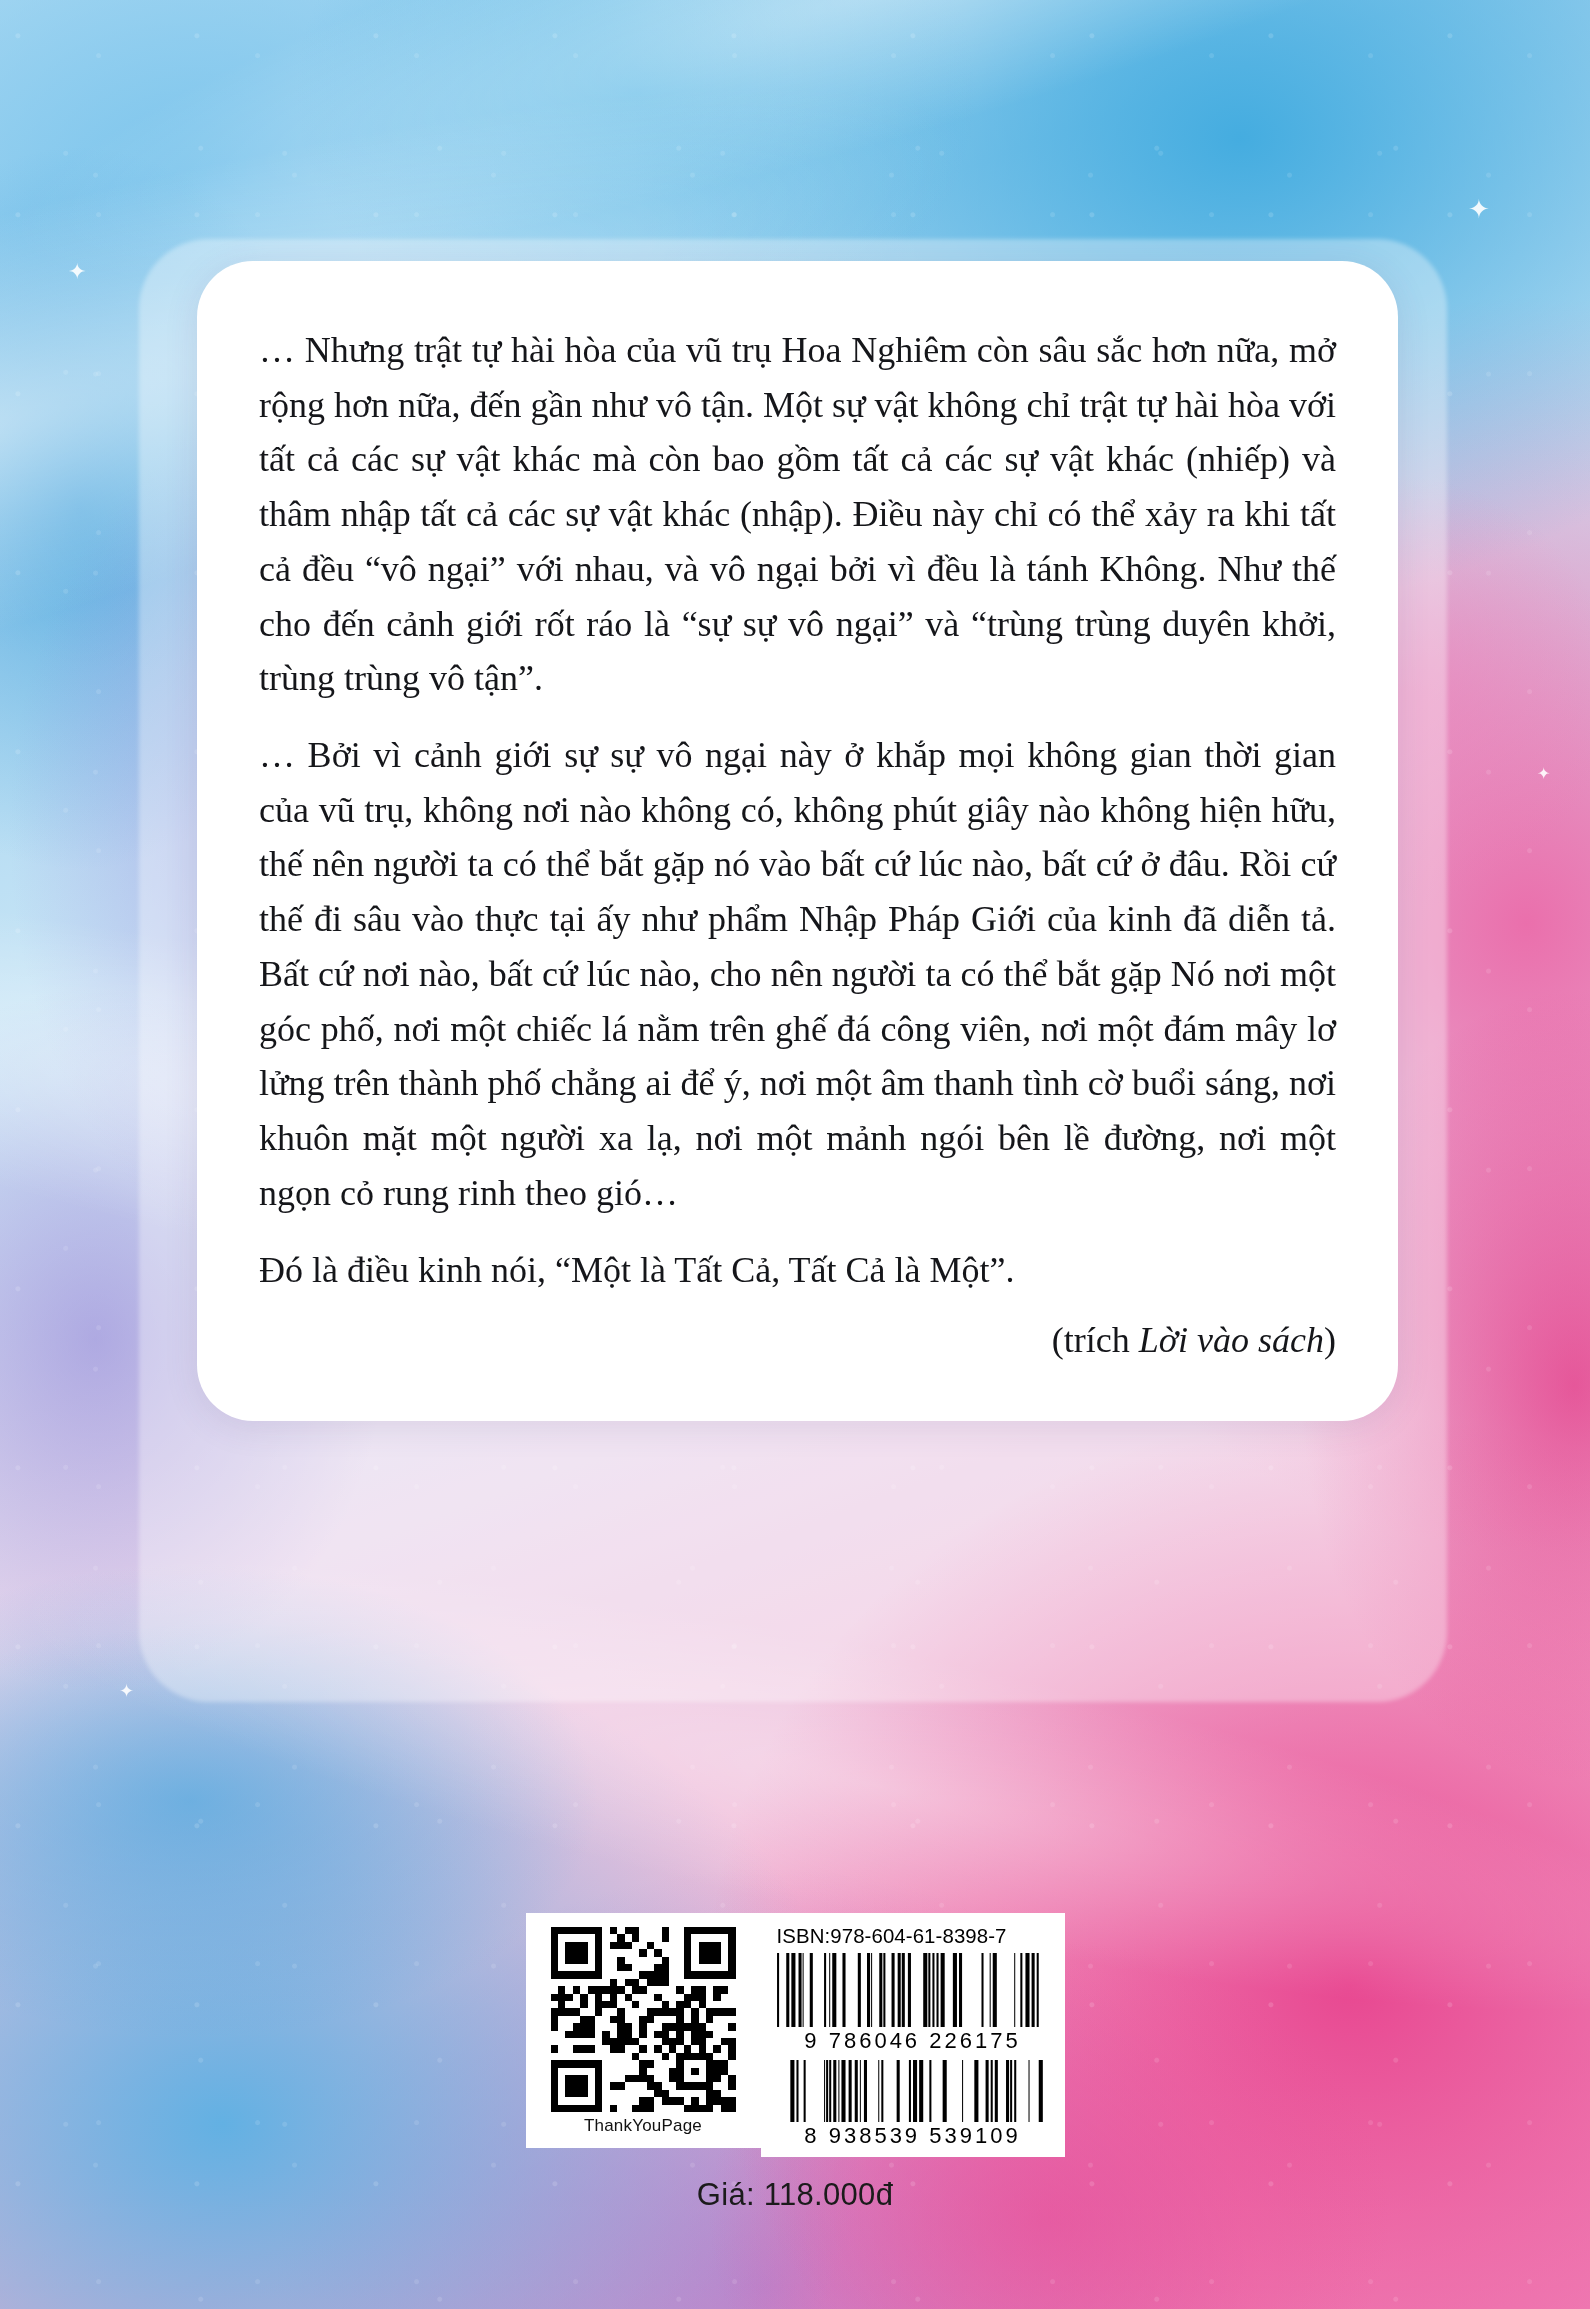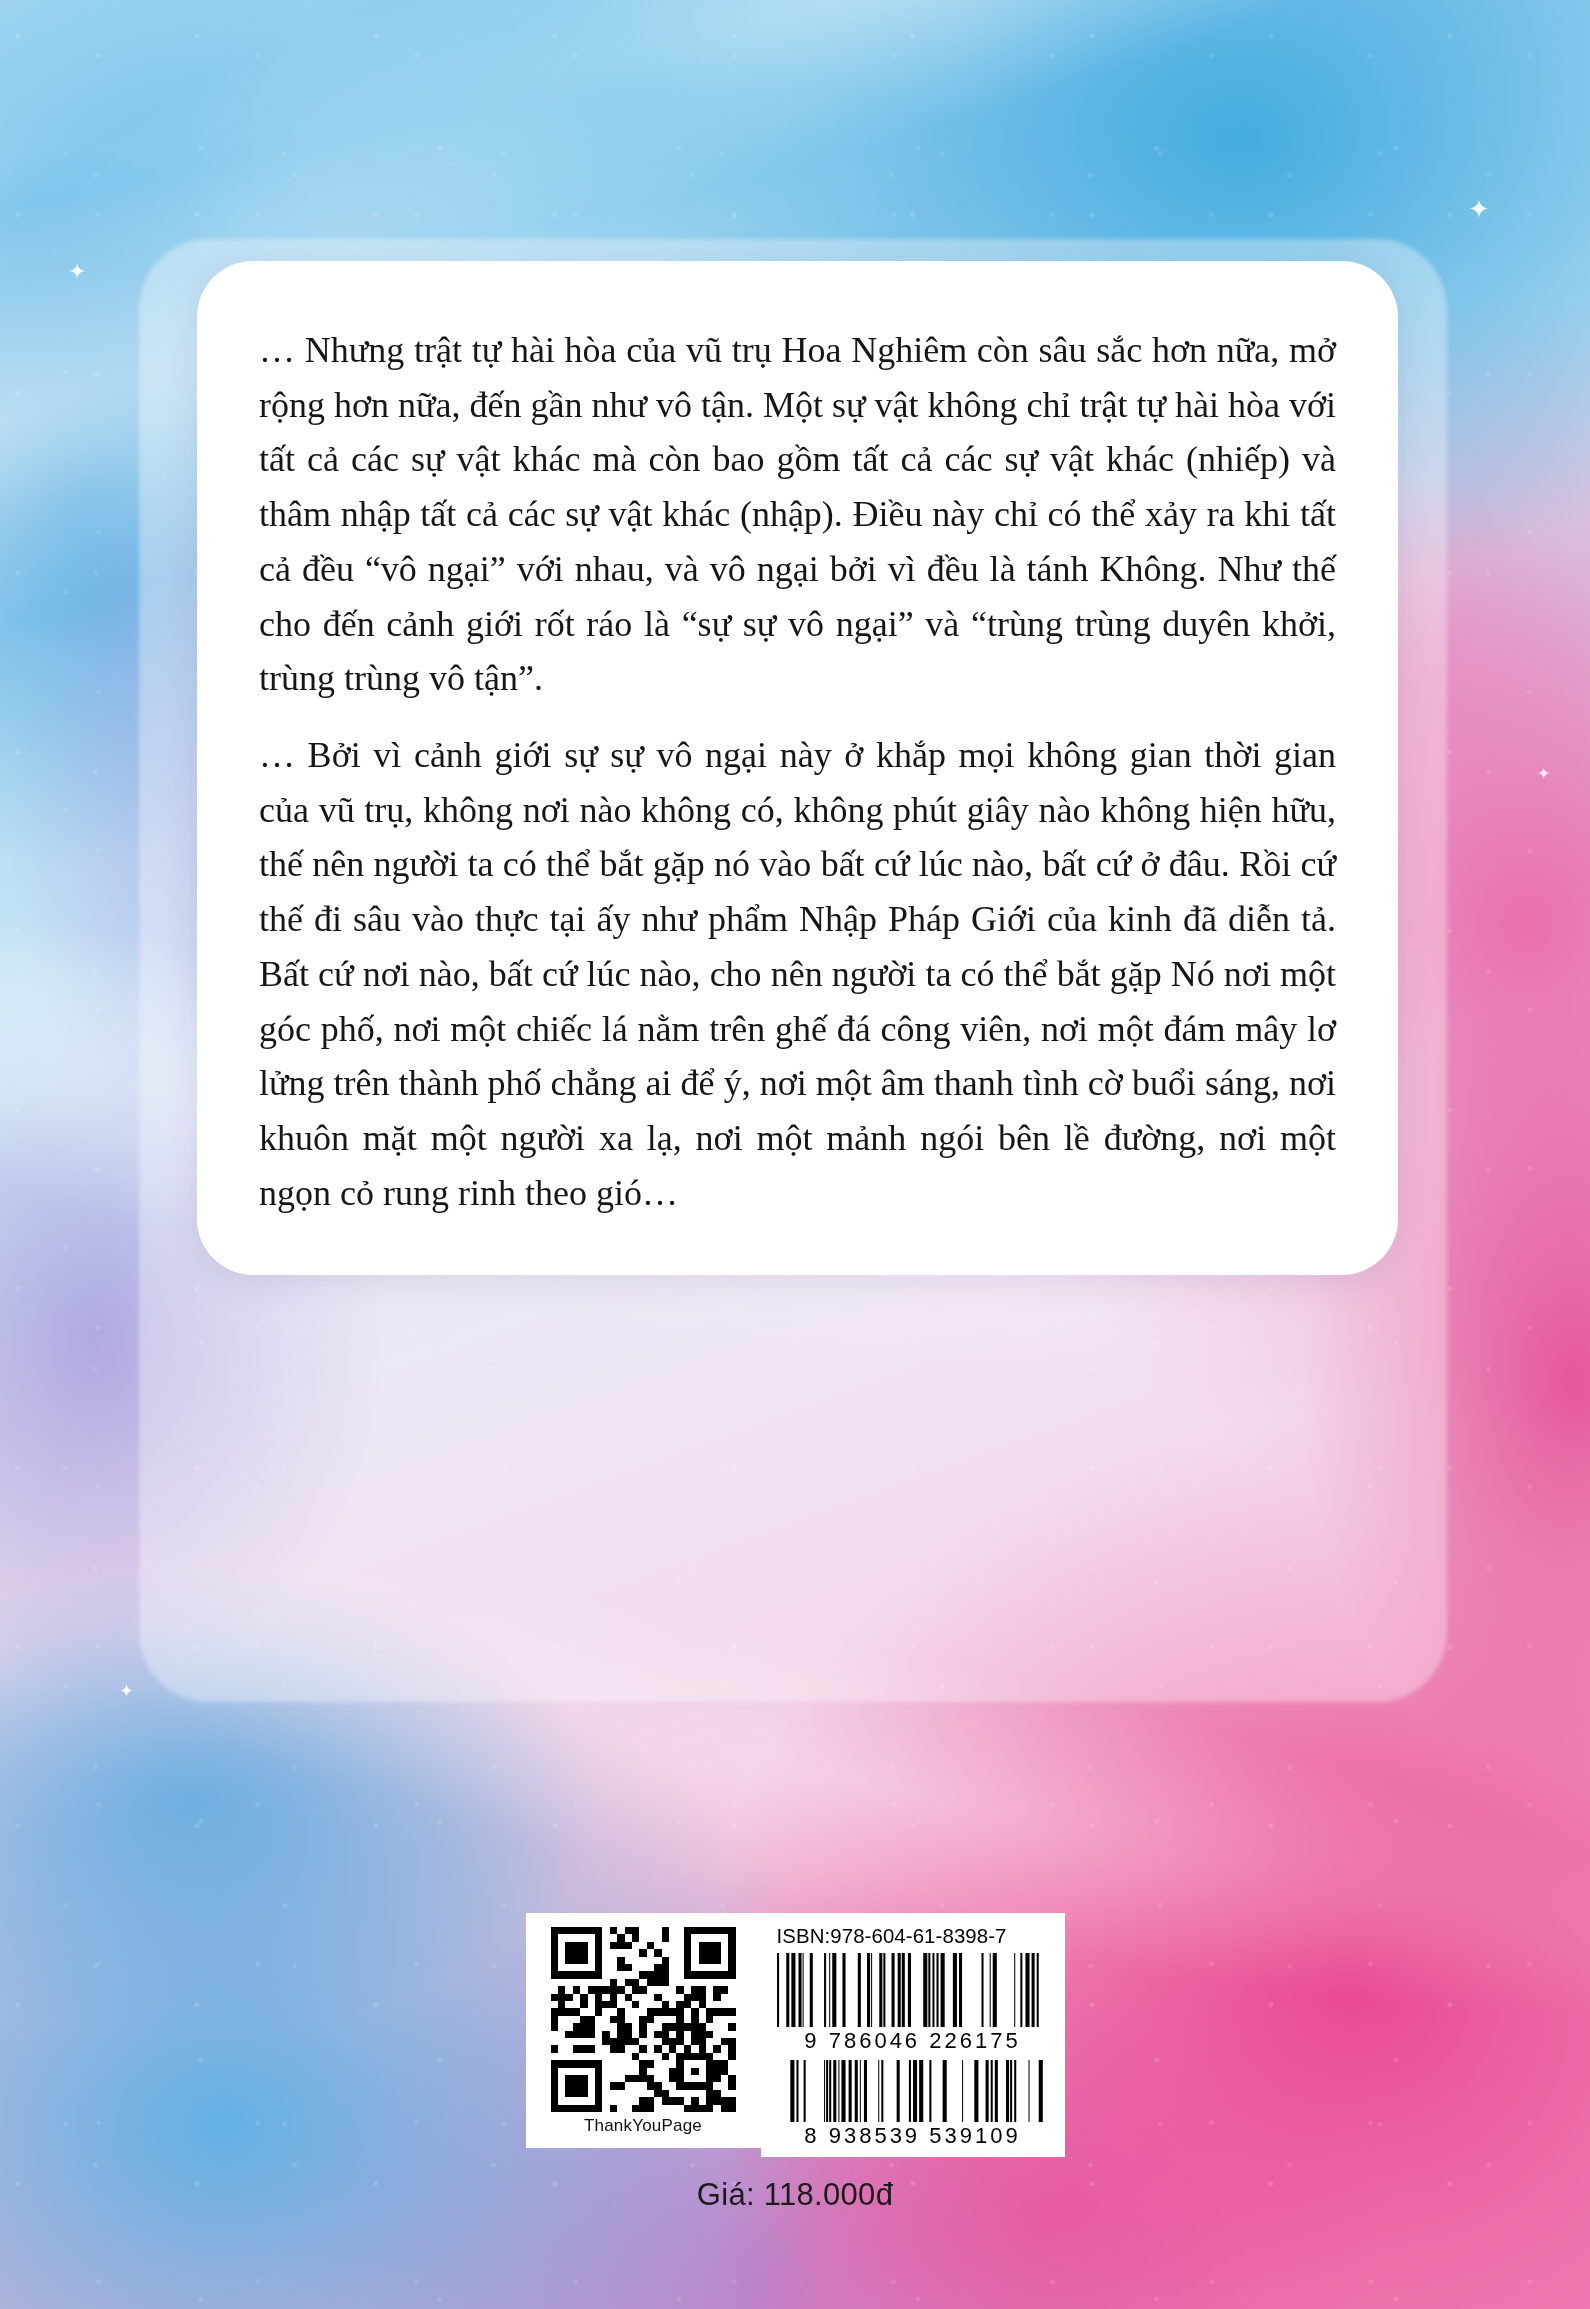--- a/index.html
+++ b/index.html
@@ -243,20 +243,22 @@
   <span class="sparkle" style="left:1468px;top:197px;">✦</span>
   <span class="sparkle" style="left:68px;top:261px;font-size:22px;">✦</span>
   <span class="sparkle" style="left:1537px;top:766px;font-size:16px;">✦</span>
   <span class="sparkle" style="left:119px;top:1682px;font-size:18px;">✦</span>
 
   <div class="panel-glow"></div>
 
   <div class="text-card">
     <p class="para para-quote">… Nhưng trật tự hài hòa của vũ trụ Hoa Nghiêm còn sâu sắc hơn nữa, mở rộng hơn nữa, đến gần như vô tận. Một sự vật không chỉ trật tự hài hòa với tất cả các sự vật khác mà còn bao gồm tất cả các sự vật khác (nhiếp) và thâm nhập tất cả các sự vật khác (nhập). Điều này chỉ có thể xảy ra khi tất cả đều “vô ngại” với nhau, và vô ngại bởi vì đều là tánh Không. Như thế cho đến cảnh giới rốt ráo là “sự sự vô ngại” và “trùng trùng duyên khởi, trùng trùng vô tận”.</p>
     <p class="para para-quote">… Bởi vì cảnh giới sự sự vô ngại này ở khắp mọi không gian thời gian của vũ trụ, không nơi nào không có, không phút giây nào không hiện hữu, thế nên người ta có thể bắt gặp nó vào bất cứ lúc nào, bất cứ ở đâu. Rồi cứ thế đi sâu vào thực tại ấy như phẩm Nhập Pháp Giới của kinh đã diễn tả. Bất cứ nơi nào, bất cứ lúc nào, cho nên người ta có thể bắt gặp Nó nơi một góc phố, nơi một chiếc lá nằm trên ghế đá công viên, nơi một đám mây lơ lửng trên thành phố chẳng ai để ý, nơi một âm thanh tình cờ buổi sáng, nơi khuôn mặt một người xa lạ, nơi một mảnh ngói bên lề đường, nơi một ngọn cỏ rung rinh theo gió…</p>
+    <p class="para para-closing">Đó là điều kinh nói, “Một là Tất Cả, Tất Cả là Một”.</p>
+    <p class="attribution"><span>(trích </span><em>Lời vào sách</em><span>)</span></p>
   </div>
 
   <div class="footer">
     <div class="codes">
 
       <div class="qr-box">
         <div class="qr-grid" id="qr">
             <i></i>
             <i></i>
             <i></i>

